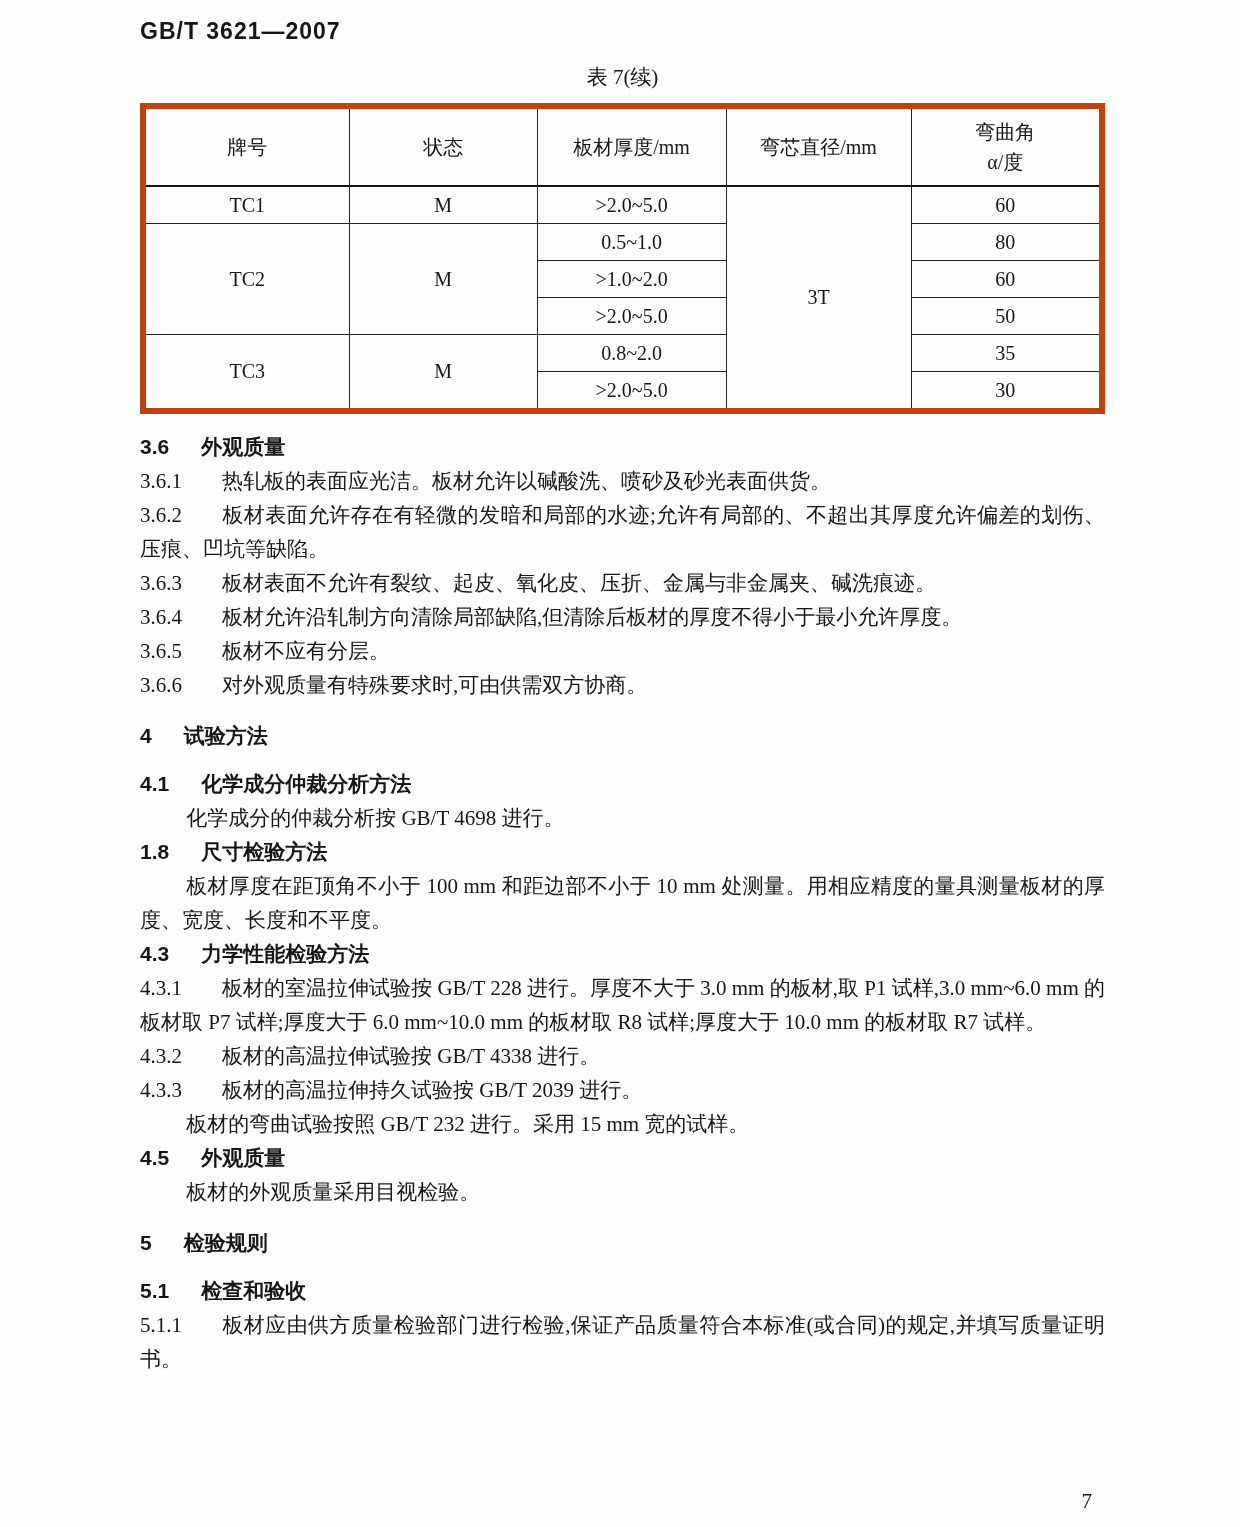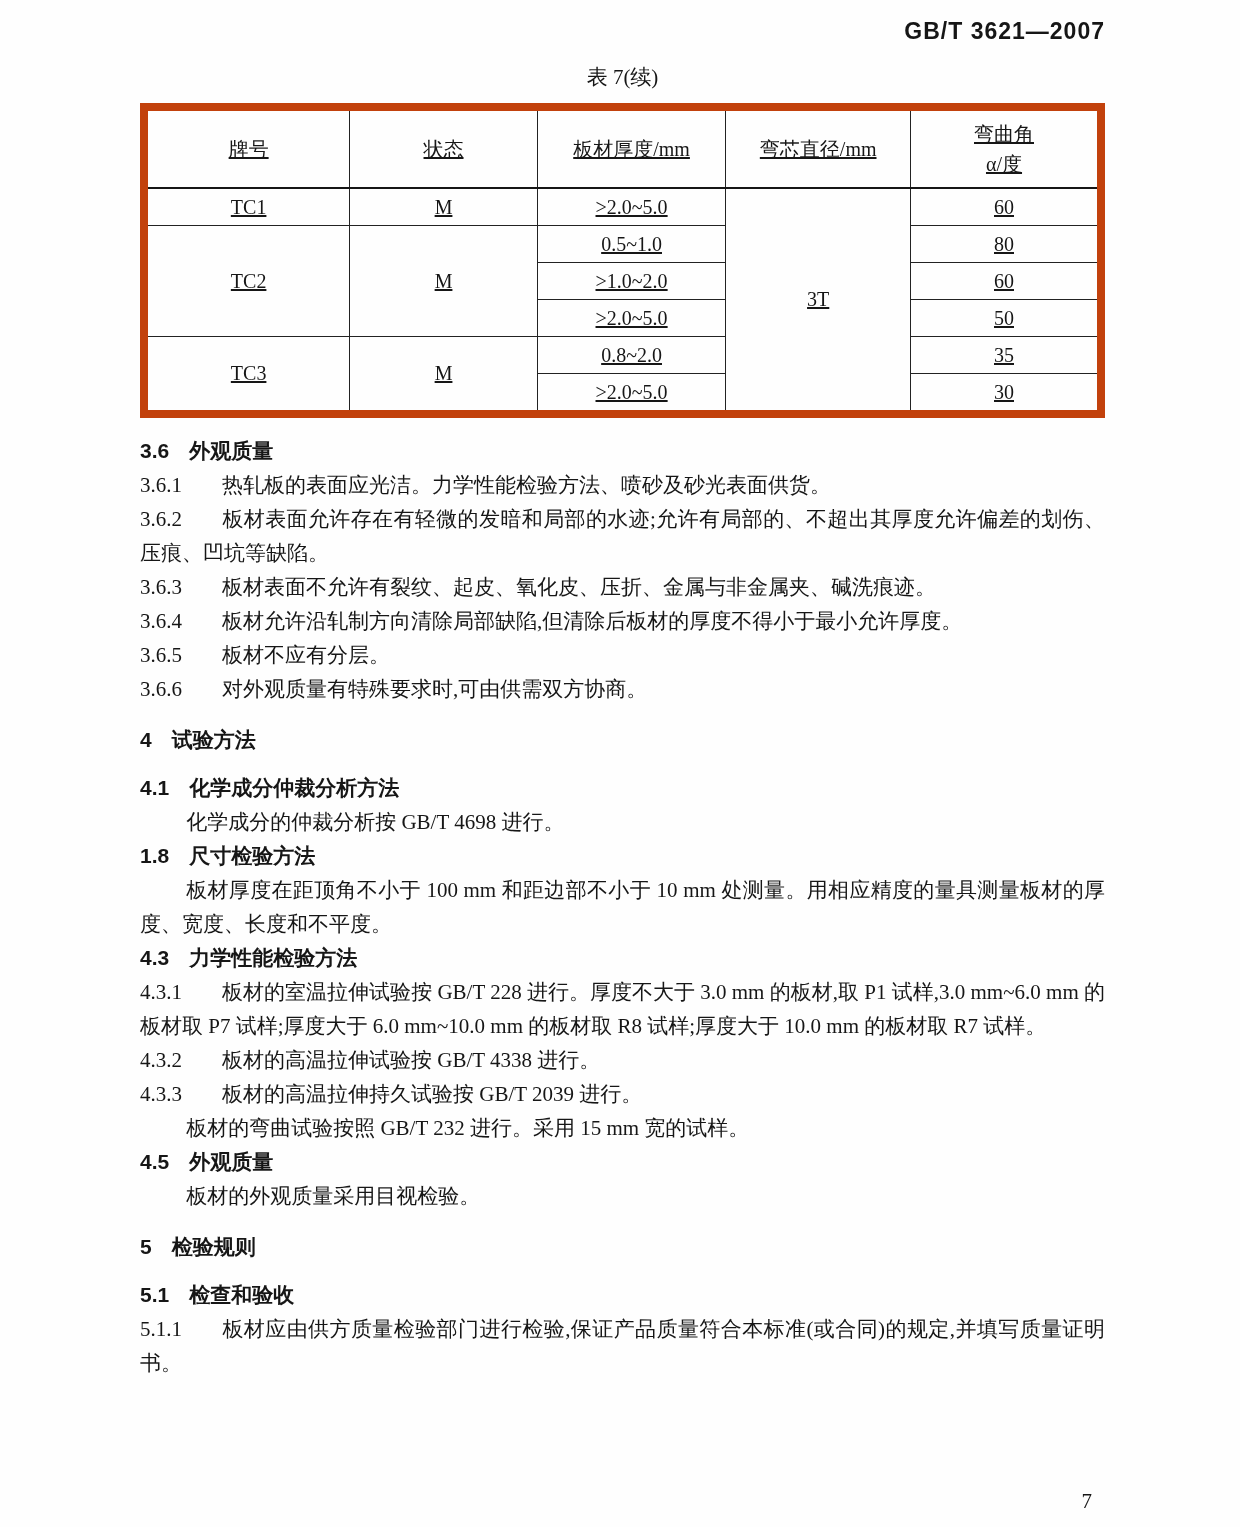--- a/index.html
+++ b/index.html
@@ -8,21 +8,20 @@
     width:1240px;height:1527px;
     margin:0 auto;
     background:#fefefe;
     color:#161616;
     font-family:"Liberation Serif", serif;
     box-sizing:border-box;
     padding:18px 135px 0 140px;
     overflow:hidden;
   }
   .doc-code{
-    text-align:right;
     font-family:"Liberation Sans", sans-serif;
     font-weight:700;
     font-size:23px;
     letter-spacing:1px;
   }
   .table-title{
     text-align:center;
     font-size:21px;
     margin-top:18px;
     margin-bottom:12px;
@@ -33,21 +32,21 @@
     table-layout:fixed;
     font-size:20px;
   }
   table.spec th, table.spec td{
     border:1px solid #222;
     text-align:center;
     vertical-align:middle;
     padding:0 6px;
     font-weight:normal;
   }
-  table.spec{border:8px solid #c2410c;text-decoration:underline;}
+  table.spec{border:6px solid #c2410c;}
   table.spec thead th{
     height:76px;
     border-bottom:2.5px solid #151515;
     font-size:20px;
   }
   table.spec tbody td{height:36px;}
   .angle-h div{line-height:30px;}
   .content-flow{margin-top:16px;}
   .para, .h-sub, .h-chap{
     font-size:21px;
@@ -56,21 +55,21 @@
     text-align:justify;
   }
   .h-sub, .h-chap{
     font-family:"Liberation Sans", sans-serif;
     font-weight:700;
     text-align:left;
   }
   .h-chap{margin-top:17px;margin-bottom:14px;}
   .h-51{margin-top:11px;}
   .num{display:inline-block;margin-right:40px;}
-  .h-sub .num, .h-chap .num{margin-right:20px;text-align:right;}
+  .h-sub .num, .h-chap .num{margin-right:32px;text-align:right;}
   .indent{text-indent:2.2em;}
   .page-number{
     position:absolute;
     top:1489px;
     right:148px;
     font-size:21px;
   }
 </style>
 </head>
 <body>
@@ -133,21 +132,21 @@
         <td>&gt;2.0~5.0</td>
         <td>30</td>
       </tr>
     </tbody>
   </table>
 
   <div class="content-flow">
 
     <p class="h-sub"><span class="num">3.6</span><span>外观质量</span></p>
 
-    <p class="para"><span class="num">3.6.1</span><span>热轧板的表面应光洁。力学性能检验方法、喷砂及砂光表面供货。</span></p>
+    <p class="para"><span class="num">3.6.1</span><span>热轧板的表面应光洁。板材允许以碱酸洗、喷砂及砂光表面供货。</span></p>
 
     <p class="para"><span class="num">3.6.2</span><span>板材表面允许存在有轻微的发暗和局部的水迹;允许有局部的、不超出其厚度允许偏差的划伤、压痕、凹坑等缺陷。</span></p>
 
     <p class="para"><span class="num">3.6.3</span><span>板材表面不允许有裂纹、起皮、氧化皮、压折、金属与非金属夹、碱洗痕迹。</span></p>
 
     <p class="para"><span class="num">3.6.4</span><span>板材允许沿轧制方向清除局部缺陷,但清除后板材的厚度不得小于最小允许厚度。</span></p>
 
     <p class="para"><span class="num">3.6.5</span><span>板材不应有分层。</span></p>
 
     <p class="para"><span class="num">3.6.6</span><span>对外观质量有特殊要求时,可由供需双方协商。</span></p>

